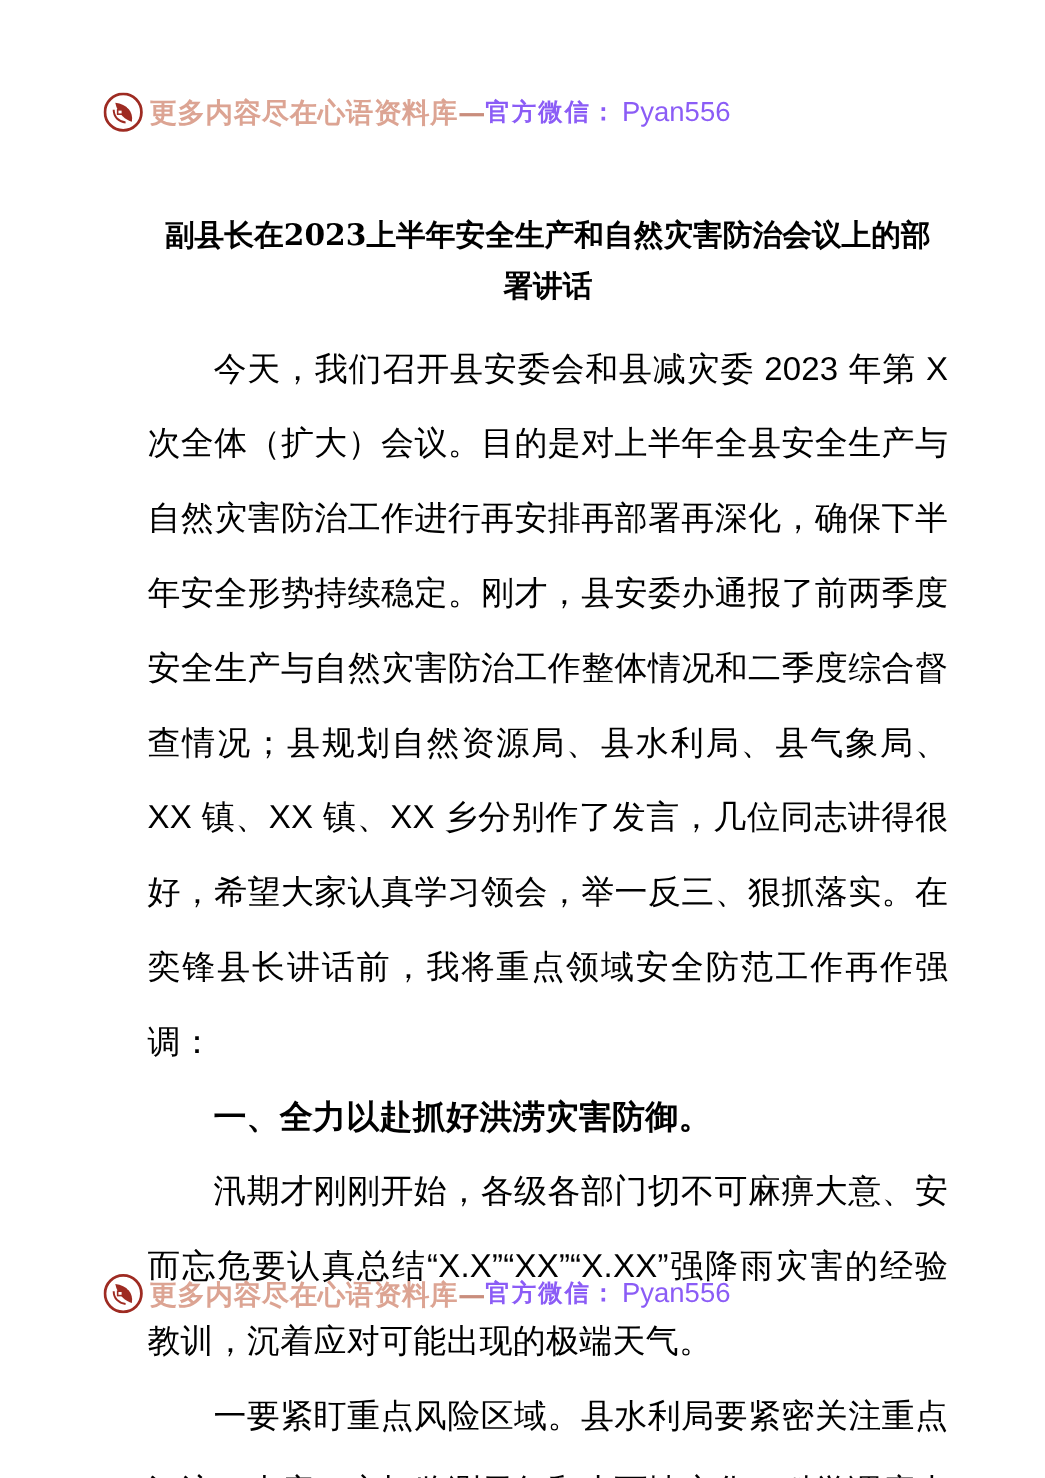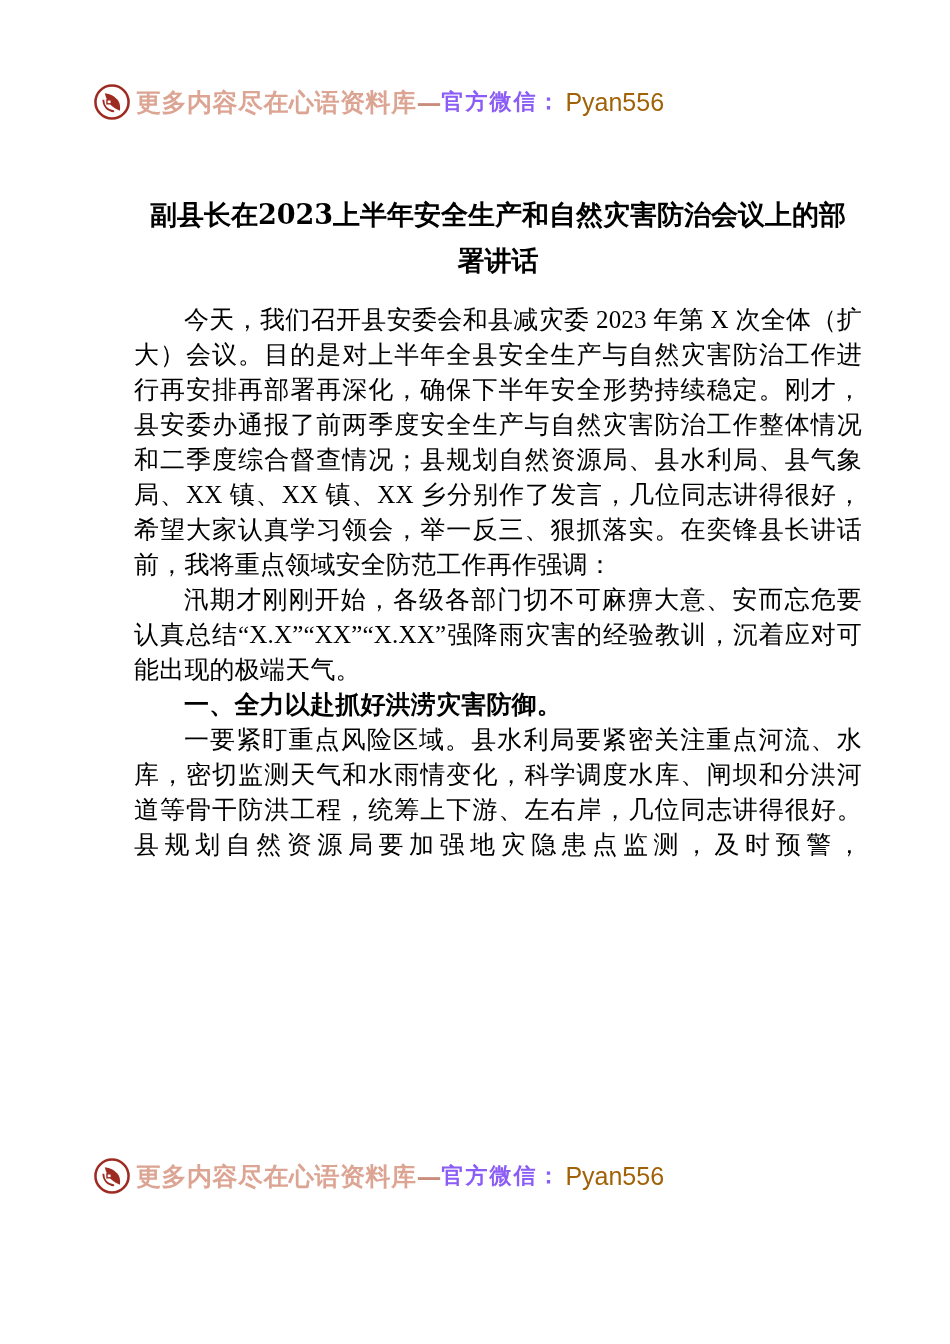--- a/index.html
+++ b/index.html
@@ -66,21 +66,21 @@
     font-weight: bold;
     font-size: 22px;
     letter-spacing: 2px;
     color: #8b5cf6;
   }
   .wm-id {
     font-family: "Liberation Sans", "DejaVu Sans", sans-serif;
     font-weight: normal;
     font-size: 25px;
     letter-spacing: 0px;
-    color: #a16207;
+    color: #8b5cf6;
     margin-left: 4px;
   }
 
   
   .doc {
     position: absolute;
     left: 118px;
     top: 192px;
     width: 728px;
     margin-left: 16px;
@@ -100,23 +100,23 @@
   .salutation {
     font-family: "DejaVu Serif", "Liberation Serif", serif;
     font-size: 25px;
     line-height: 48px;
     margin: 0;
     text-align: left;
     letter-spacing: 0.5px;
   }
 
   .para {
-    font-family: Liberation Serif, serif;
-    font-size: 25px;
-    line-height: 35px;
+    font-family: Liberation Sans, sans-serif;
+    font-size: 30px;
+    line-height: 68px;
     margin: 0;
     text-align: justify;
     text-align-last: left;
     text-justify: inter-ideograph;
     text-indent: 2em;
     letter-spacing: 0.2px;
   }
 
   .para.heading {
     font-weight: bold;
@@ -149,23 +149,23 @@
     <span class="wm-id">Pyan556</span>
   </div>
 
   <div class="doc">
 
     <h1 class="doc-title">副县长在2023上半年安全生产和自然灾害防治会议上的部署讲话</h1>
 
 
     <p class="para">今天，我们召开县安委会和县减灾委 2023 年第 X 次全体（扩大）会议。目的是对上半年全县安全生产与自然灾害防治工作进行再安排再部署再深化，确保下半年安全形势持续稳定。刚才，县安委办通报了前两季度安全生产与自然灾害防治工作整体情况和二季度综合督查情况；县规划自然资源局、县水利局、县气象局、XX 镇、XX 镇、XX 乡分别作了发言，几位同志讲得很好，希望大家认真学习领会，举一反三、狠抓落实。在奕锋县长讲话前，我将重点领域安全防范工作再作强调：</p>
 
+    <p class="para heading">一、全力以赴抓好洪涝灾害防御。</p>
+
     <p class="para">汛期才刚刚开始，各级各部门切不可麻痹大意、安而忘危要认真总结“X.X”“XX”“X.XX”强降雨灾害的经验教训，沉着应对可能出现的极端天气。</p>
-
-    <p class="para heading">一、全力以赴抓好洪涝灾害防御。</p>
 
     <p class="para last-full">一要紧盯重点风险区域。县水利局要紧密关注重点河流、水库，密切监测天气和水雨情变化，科学调度水库、闸坝和分洪河道等骨干防洪工程，统筹上下游、左右岸，几位同志讲得很好。县规划自然资源局要加强地灾隐患点监测，及时预警，</p>
 
   </div>
 
   <div class="watermark bottom">
     <svg class="wm-logo" viewBox="0 0 100 100" aria-hidden="true">
       <circle cx="50" cy="50" r="46" fill="none" stroke="#9e2b22" stroke-width="7"></circle>
       <path d="M30 26 C60 30, 76 48, 72 74 C58 70, 36 56, 30 26 Z" fill="#9e2b22"></path>
       <path d="M26 40 C22 60, 34 76, 56 78 C48 66, 34 56, 26 40 Z" fill="#ffffff"></path>

